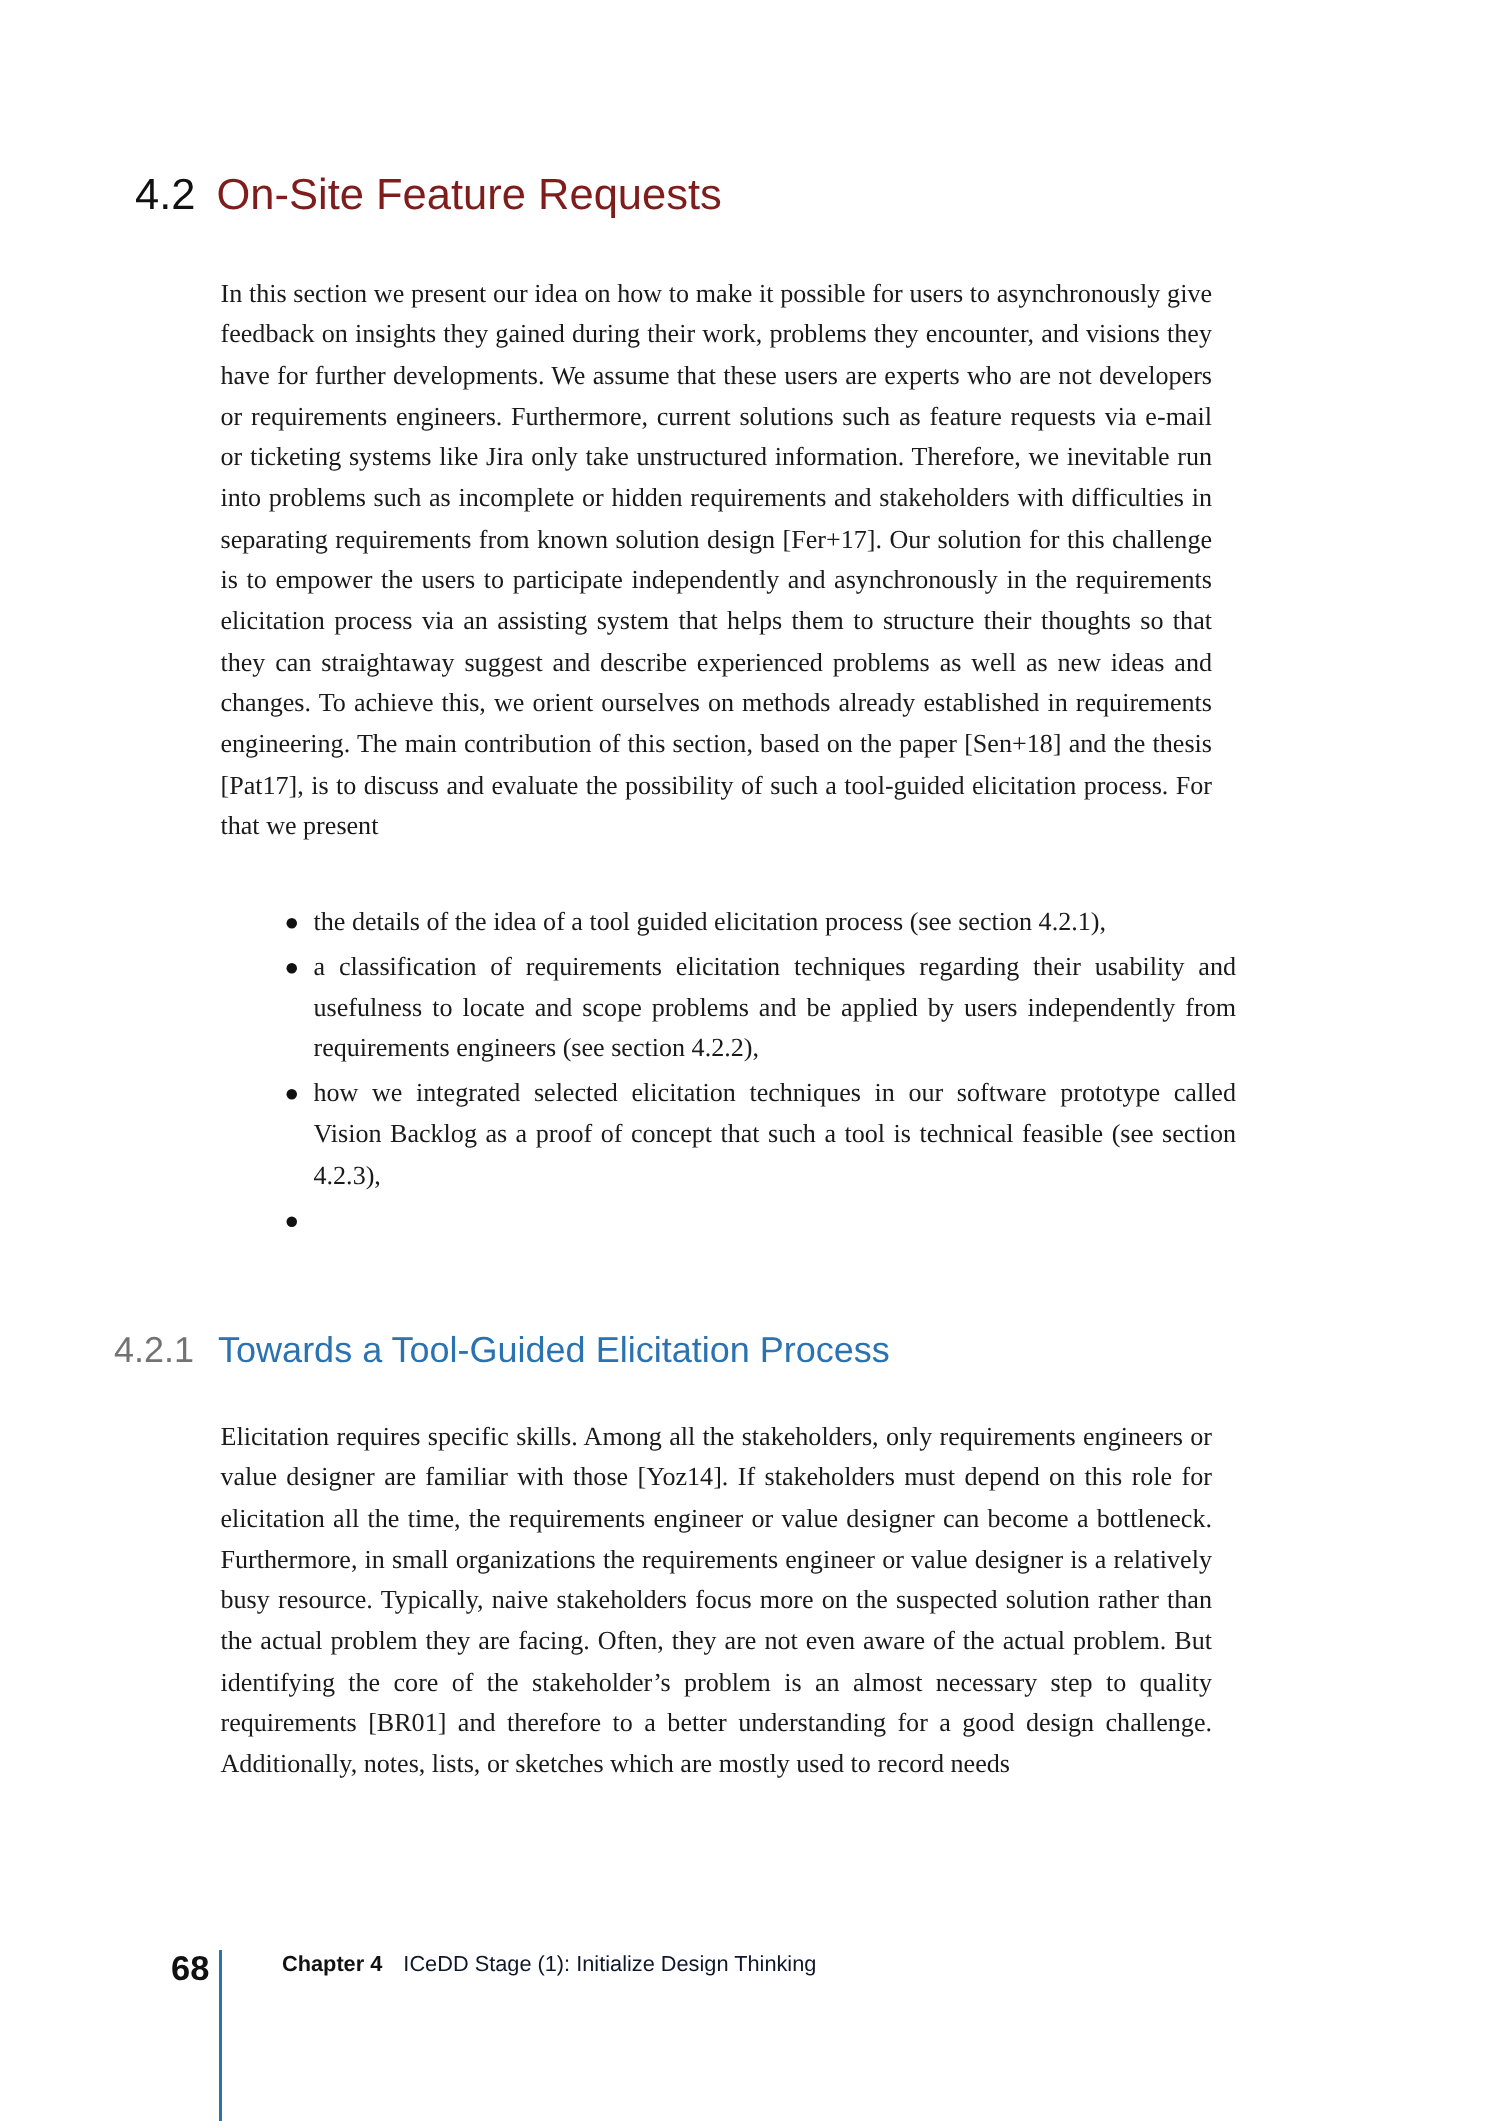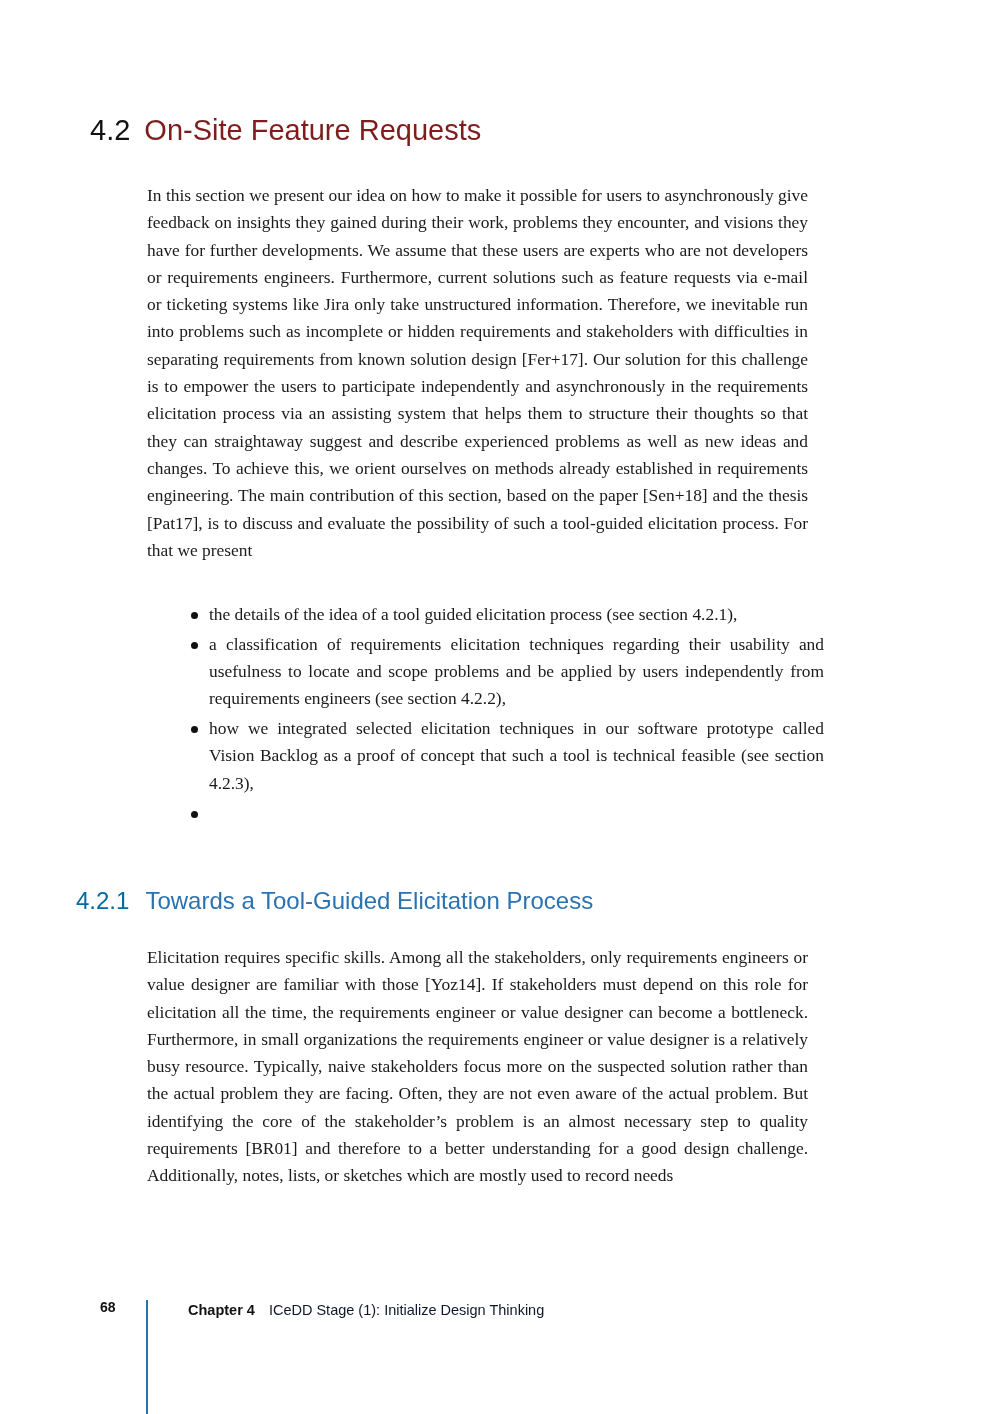--- a/index.html
+++ b/index.html
@@ -9,42 +9,42 @@
       font-family: "Liberation Sans", sans-serif; font-size: 29px; line-height: 40px;
       white-space: nowrap;
     }
     .sec-head .num { color: #111; margin-right: 14px; }
     .sec-head .title { color: #7f1d1d; text-align: right; }
     .subsec-head {
       position: absolute; left: 76px; top: 884px;
       font-family: "Liberation Sans", sans-serif; font-size: 24px; line-height: 34px;
       white-space: nowrap;
     }
-    .subsec-head .num { color: #0369a1; margin-right: 16px; }
+    .subsec-head .num { color: #737373; margin-right: 16px; }
     .subsec-head .title { color: #2b72b0; text-align: right; }
     .para {
       position: absolute; left: 147px; width: 661px;
       font-family: "Liberation Serif", serif; font-size: 17.4px; line-height: 27.3px;
       text-align: justify; margin: 0;
     }
     .p1 { top: 182px; }
     .p2 { top: 944px; }
     .blist {
       position: absolute; left: 147px; width: 661px; top: 585px;
       margin: 16px; padding: 0; list-style: none;
       font-family: "Liberation Serif", serif; font-size: 17.4px; line-height: 27.3px;
     }
     .blist li { position: relative; padding-left: 46px; text-align: justify; margin-bottom: 2.5px; }
     .blist li .bullet {
       position: absolute; left: 28px; top: 11px; width: 7px; height: 7px;
       border-radius: 50%; background: #111;
     }
     .footer-num {
-      position: absolute; left: 100px; top: 1299px;
-      font-family: "Liberation Sans", sans-serif; font-weight: bold; font-size: 14px; color: #111;
+      position: absolute; left: 114px; top: 1299px;
+      font-family: "Liberation Sans", sans-serif; font-weight: bold; font-size: 23px; color: #111;
     }
     .footer-rule {
       position: absolute; left: 146px; top: 1300px; width: 2px; height: 114px; background: #2b72b0;
     }
     .footer-chapter {
       position: absolute; left: 188px; top: 1302px;
       font-family: "Liberation Sans", sans-serif; font-size: 14.5px; white-space: nowrap;
     }
     .footer-chapter .label { font-weight: bold; color: #111; margin-right: 14px; }
     .footer-chapter .ctitle { color: #0f172a; }

